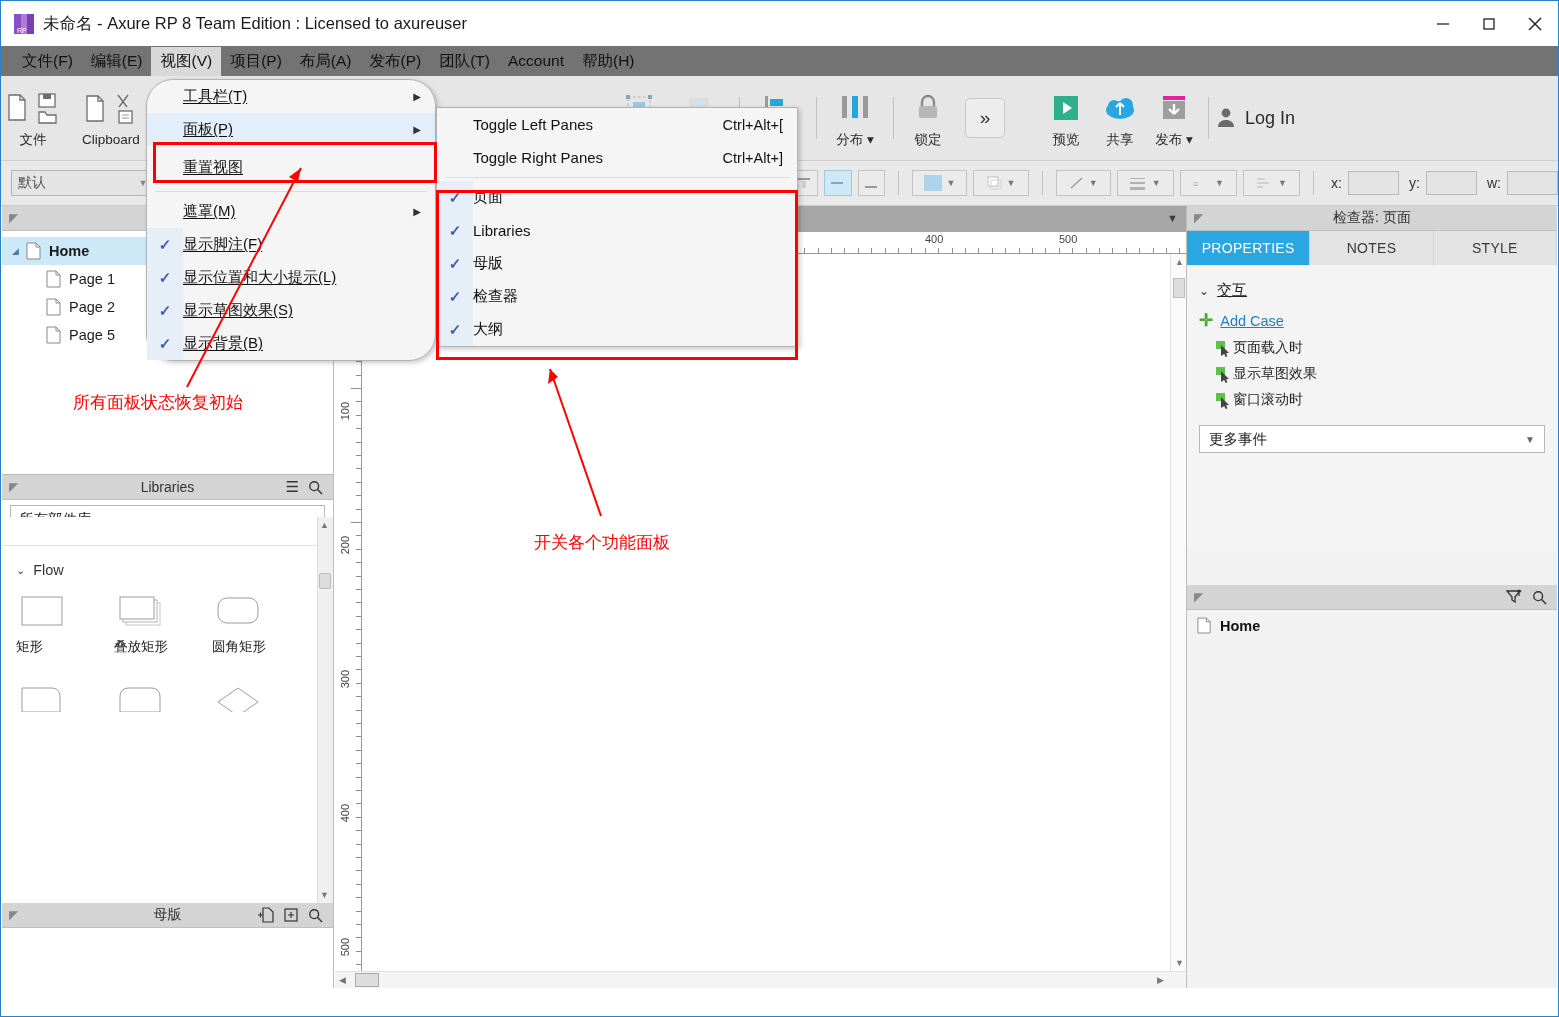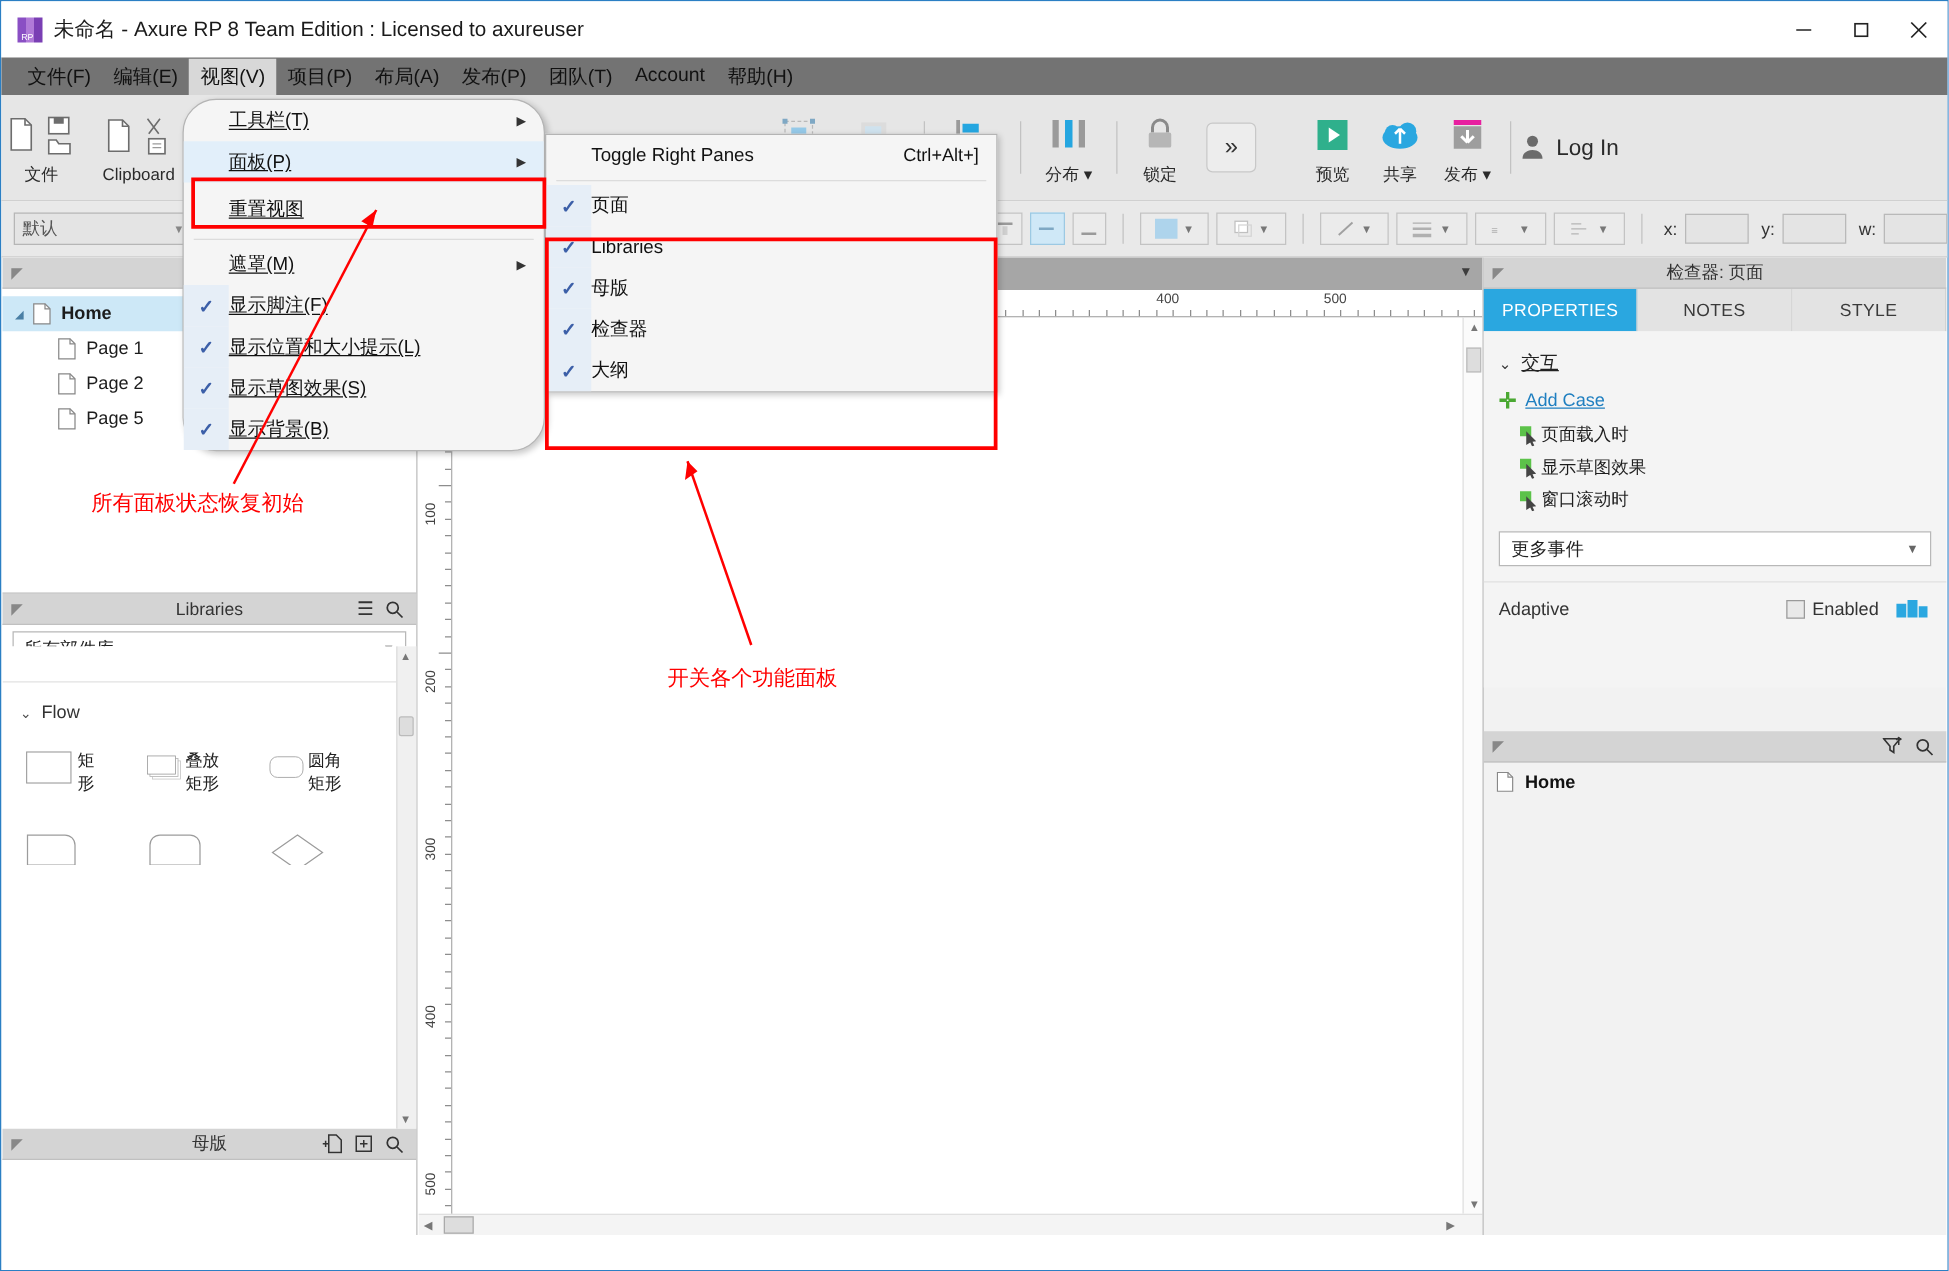--- a/index.html
+++ b/index.html
@@ -124,21 +124,21 @@
   }
   .lib-body { position: absolute; left: 0; right: 0; top: 42px; bottom: 0; background: #fff; overflow: hidden; }
   .lib-scroll-track {
     position: absolute; right: 0; top: 0; bottom: 0; width: 16px; background: #f0f0f0; border-left: 1px solid #dcdcdc;
   }
   .lib-thumb { position: absolute; right: 2px; top: 56px; width: 12px; height: 16px; background: #ddd; border: 1px solid #bbb; border-radius: 2px;}
   .arr-up, .arr-dn { position: absolute; right: 4px; font-size: 9px; color: #777; }
   .arr-up { top: 3px; } .arr-dn { bottom: 3px; }
   .lib-sec-head { display: flex; align-items: center; gap: 8px; padding: 16px 0 4px 14px; font-size: 14.5px; color: #333; border-top: 1px solid #e2e2e2; margin-top: 28px;}
   .lib-grid { display: flex; padding: 10px 0 0 14px; gap: 28px; }
-  .lib-item { width: 70px; display: flex; align-items: center; }
+  .lib-item { width: 70px; display: flex; flex-direction: column; align-items: flex-start; }
   .lib-item .cap { font-size: 13.5px; color: #222; margin-top: 8px; }
 
   .master-panel { position: absolute; left: 0; right: 0; bottom: 0; height: 85px; }
 
   
   .canvas-wrap {
     position: absolute; left: 334px; top: 205px; right: 372px; bottom: 28px;
     background: #fff;
   }
   .canvas-topbar { height: 26px; background: #a6a6a6; position: relative; }
@@ -804,32 +804,20 @@
         <svg width="18" height="17" viewBox="0 0 18 17">
             <rect x="1" y="1" width="9" height="8" fill="#5cc24a"></rect>
             <path d="M6 5l8 8-3 .3 1.4 3-1.7.8-1.5-3.1L6 16z" fill="#444"></path>
           </svg>
         <span>窗口滚动时</span>
       </div>
       <div class="more-events">
         <span>更多事件</span>
         <span style="margin-left:auto;font-size:10px;color:#666">▼</span>
       </div>
-      <div class="adaptive-row">
-        <span class="lbl">Adaptive</span>
-        <span style="margin-left:auto;display:flex;align-items:center">
-          <span class="chk"></span>
-          <span class="lbl">Enabled</span>
-          <svg width="26" height="18" viewBox="0 0 26 18" style="margin-left:14px">
-              <rect x="0" y="4" width="8" height="11" fill="#2aa7e0"></rect>
-              <rect x="9" y="1" width="8" height="14" fill="#2aa7e0"></rect>
-              <rect x="18" y="6" width="7" height="9" fill="#2aa7e0"></rect>
-            </svg>
-        </span>
-      </div>
       <div class="outline-panel">
         <div class="panel-head">
           <span class="ph-left-ico">◤</span>
           <span class="ph-right">
             <svg width="17" height="16" viewBox="0 0 17 16">
                 <path d="M1 2h13l-5 6v5l-3-2V8z" fill="none" stroke="#333" stroke-width="1.3"></path>
                 <path d="M13 7v-6M11 3l2-2 2 2" stroke="#333" stroke-width="1.2" fill="none"></path>
               </svg>
             <svg width="15" height="15" viewBox="0 0 15 15">
                 <circle cx="6.2" cy="6.2" r="4.4" fill="none" stroke="#333" stroke-width="1.4"></circle>
@@ -893,20 +881,25 @@
       <span class="gutter checked">
           <span class="chkmark">✓</span>
         </span>
       <span class="txt">显示背景(B)</span>
     </div>
   </div>
 
   <div class="dropdown" id="menu-panel">
     <div class="mi">
       <span class="gutter"></span>
+      <span class="txt">Toggle Left Panes</span>
+      <span class="accel">Ctrl+Alt+[</span>
+    </div>
+    <div class="mi">
+      <span class="gutter"></span>
       <span class="txt">Toggle Right Panes</span>
       <span class="accel">Ctrl+Alt+]</span>
     </div>
     <div class="msep"></div>
     <div class="mi">
       <span class="gutter checked">
           <span class="chkmark">✓</span>
         </span>
       <span class="txt">页面</span>
     </div>

